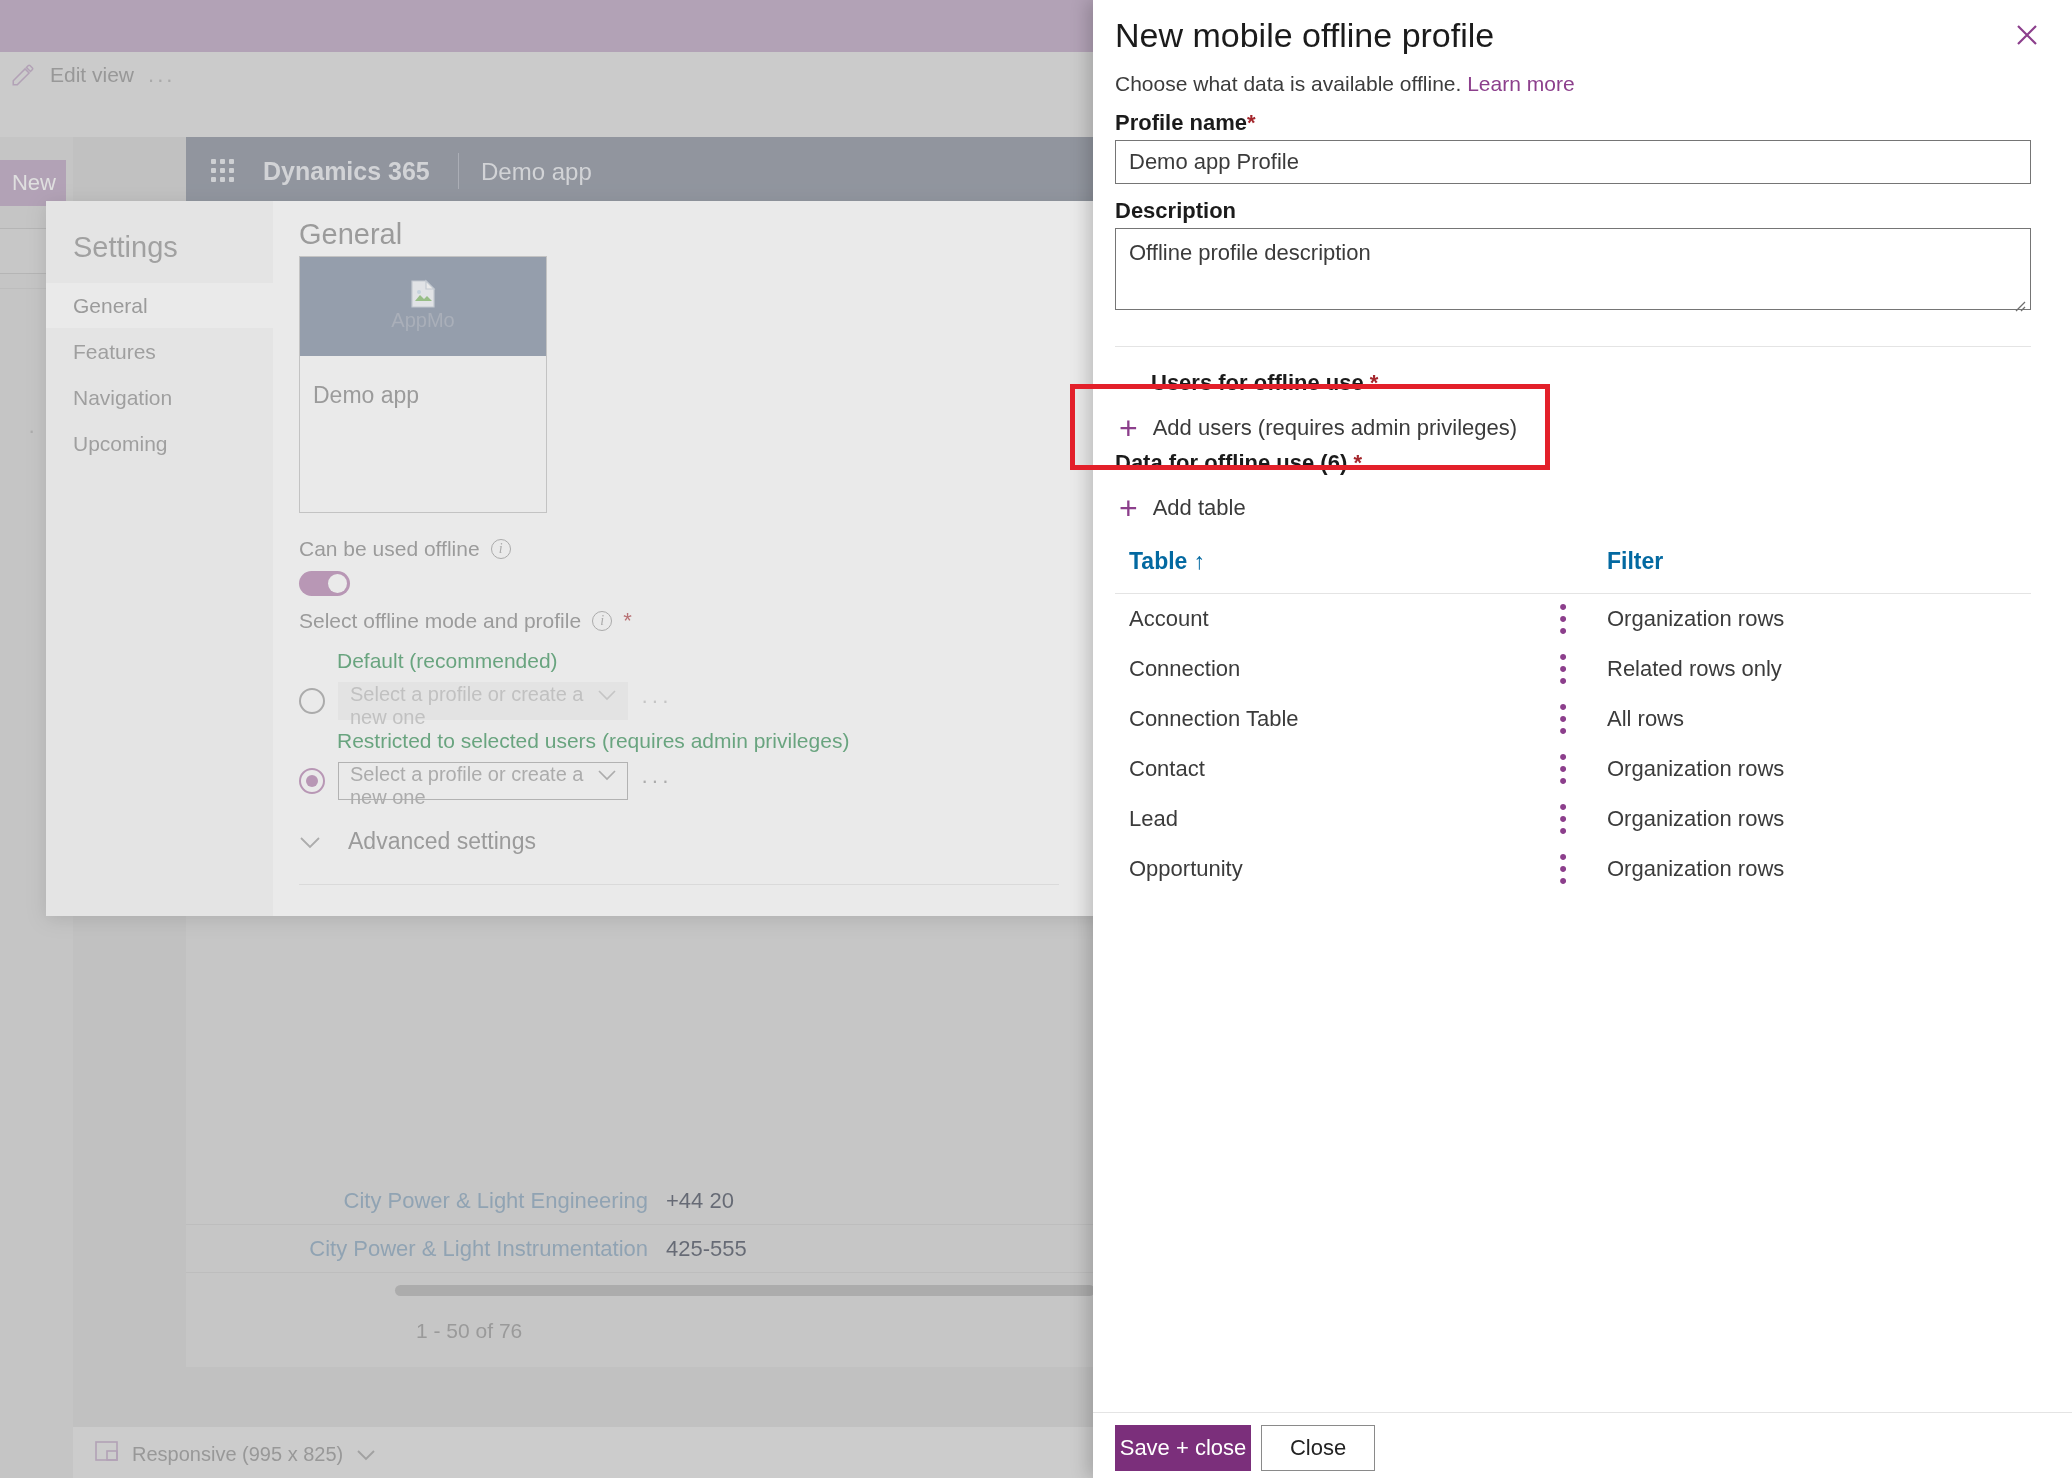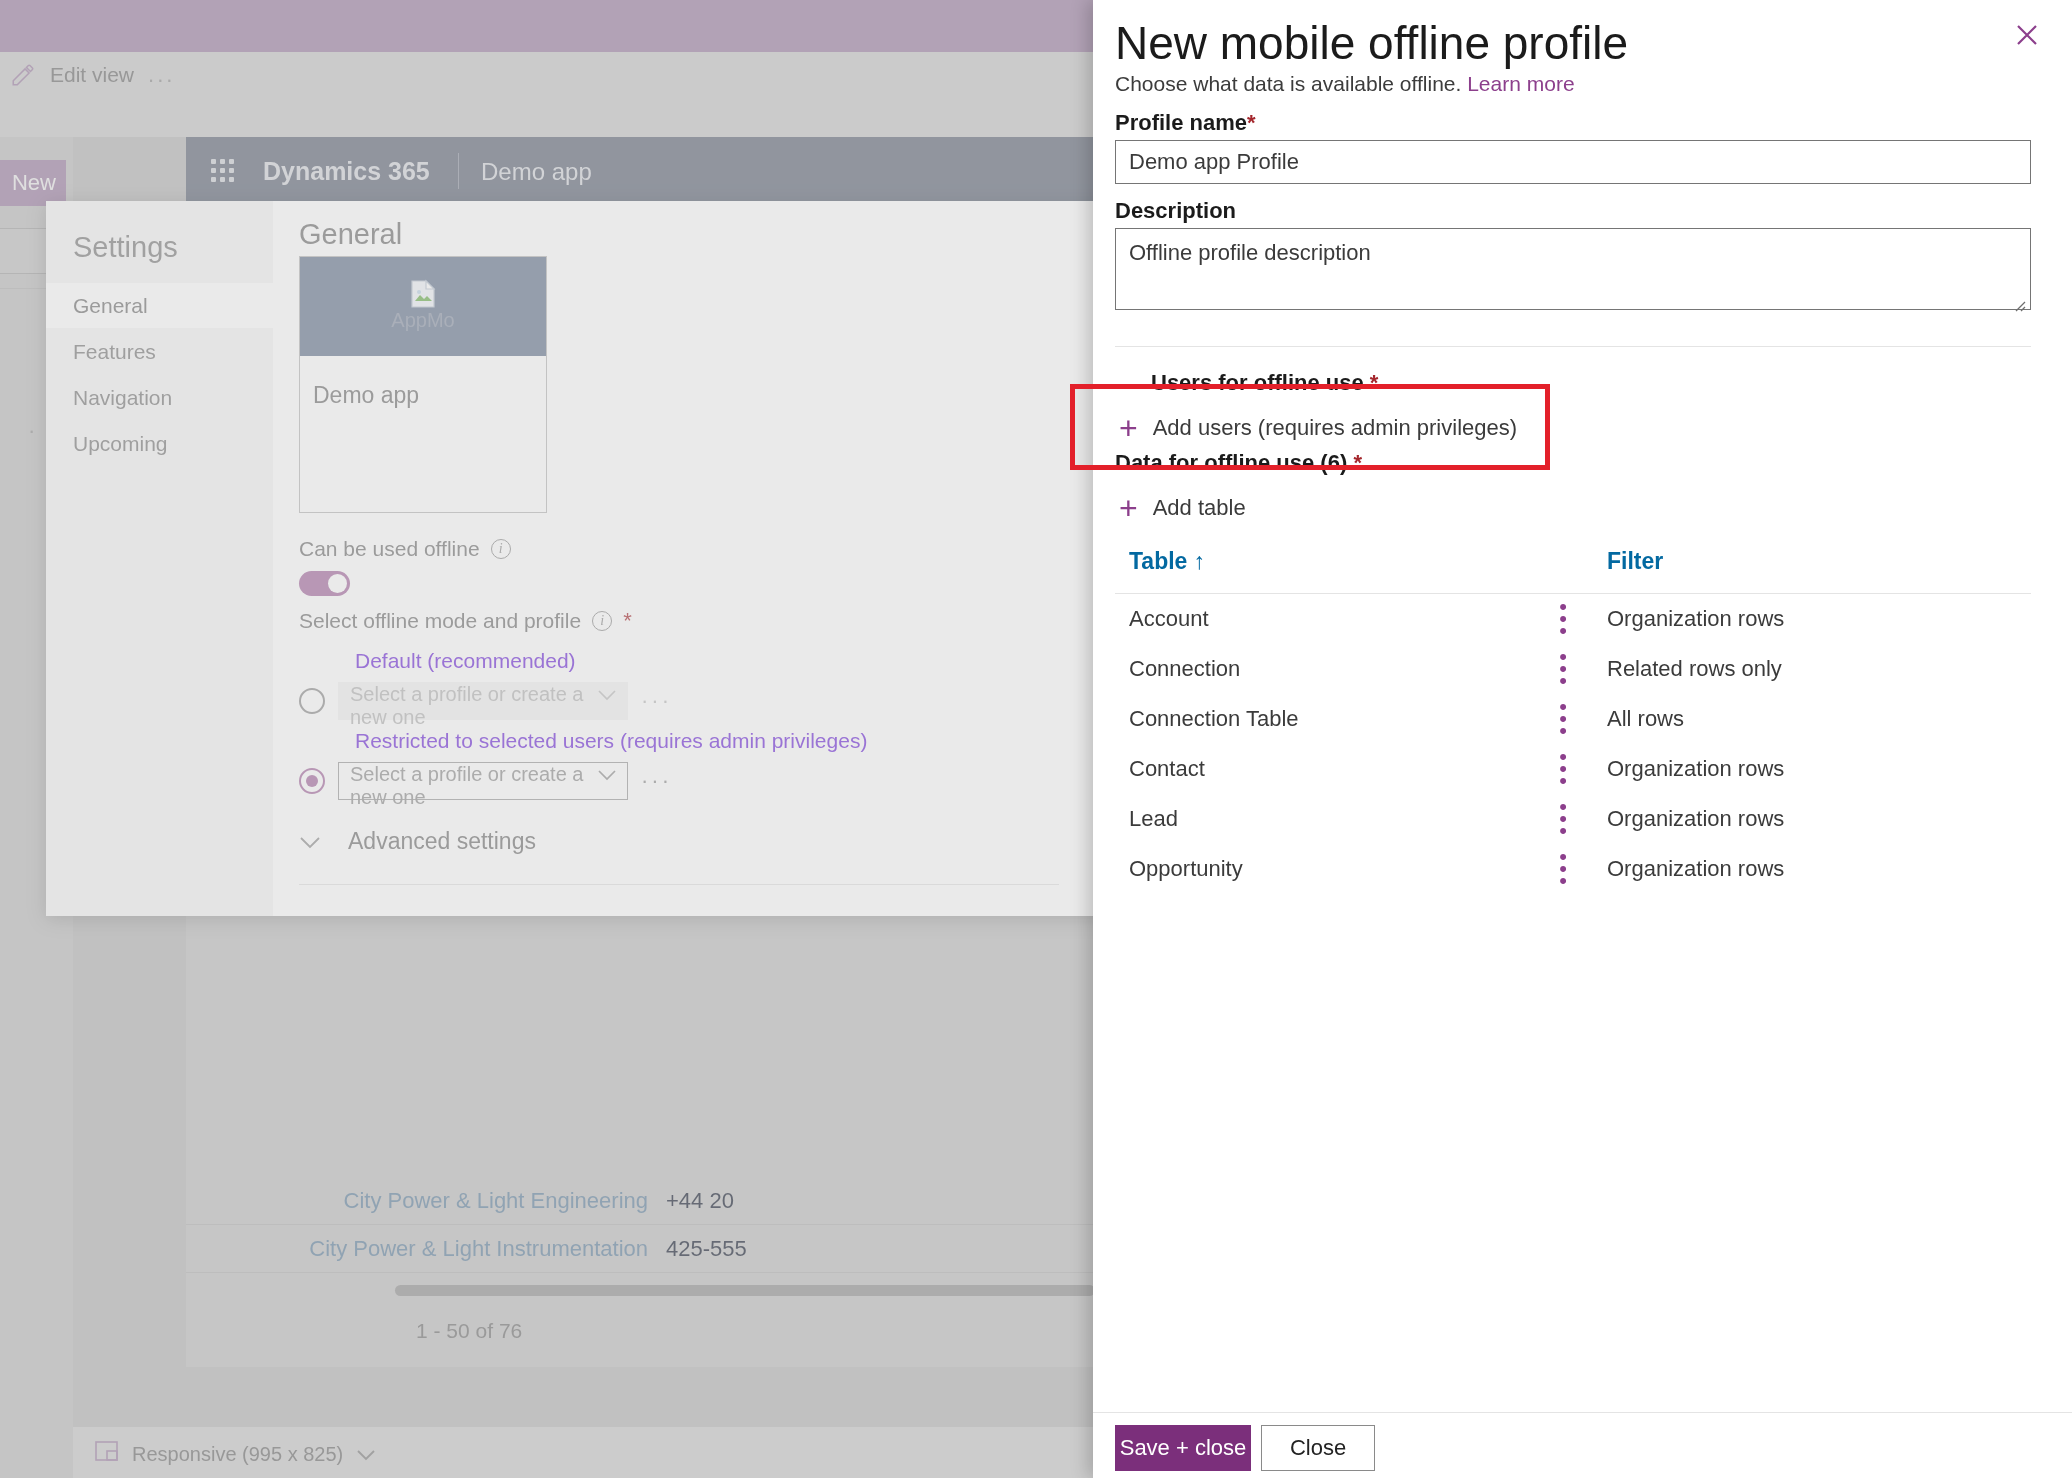--- a/index.html
+++ b/index.html
@@ -128,21 +128,21 @@
   .toggle {
     position:absolute; left:26px; top:370px; width:51px; height:25px;
     background:#a5699f; border-radius:13px;
   }
   .toggle .knob { position:absolute; right:3px; top:3px; width:19px; height:19px; background:#fff; border-radius:50%; }
 
   .sd-selmode { position:absolute; left:26px; top:407px; }
   .req-star { color:#a4262c; font-size:22px; }
 
   .sd-optgrp { position:absolute; left:26px; }
-  .sd-optlabel { font-size:21px; color:#6d28d9; margin-left:56px; }
+  .sd-optlabel { font-size:21px; color:#15803d; margin-left:38px; }
   .sd-optrow { display:flex; align-items:center; gap:13px; margin-top:9px; }
   .radio { width:26px; height:26px; border-radius:50%; border:2px solid #8d8d8d; background:#fff; position:relative; flex:0 0 auto; }
   .radio.checked { border-color:#a5699f; }
   .radio.checked::after {
     content:""; position:absolute; left:5px; top:5px; width:12px; height:12px;
     border-radius:50%; background:#a5699f;
   }
   .combo {
     width:290px; height:38px; border:1px solid #9a9a9a; background:#fff;
     display:flex; align-items:flex-start; justify-content:space-between;
@@ -163,21 +163,21 @@
     background: rgba(209,209,209,0.45); pointer-events:none;
   }
 
   
   #panel {
     position:absolute; left:1093px; top:0; width:979px; height:1478px;
     background:#ffffff;
     box-shadow: -6px 0 16px rgba(0,0,0,.18);
   }
   #panel-body { position:absolute; left:0; top:0; width:979px; height:1412px; overflow:hidden; }
-  .p-title { position:absolute; left:22px; top:16px; font-size:46px; color:#1b1b1b; }
+  .p-title { position:absolute; left:22px; top:16px; font-size:34px; color:#1b1b1b; }
   .p-close {
     position:absolute; right:28px; top:18px; width:34px; height:34px;
     display:flex; align-items:center; justify-content:center; cursor:pointer;
   }
   .p-sub { position:absolute; left:22px; top:72px; font-size:21px; color:#3c3c3c; }
   .p-sub a { color:#8c3f8c; text-decoration:none; }
 
   .p-lbl { font-size:22px; color:#1b1b1b; font-weight:bold; }
   .p-profilename-lbl { position:absolute; left:22px; top:110px; }
   .p-input {

